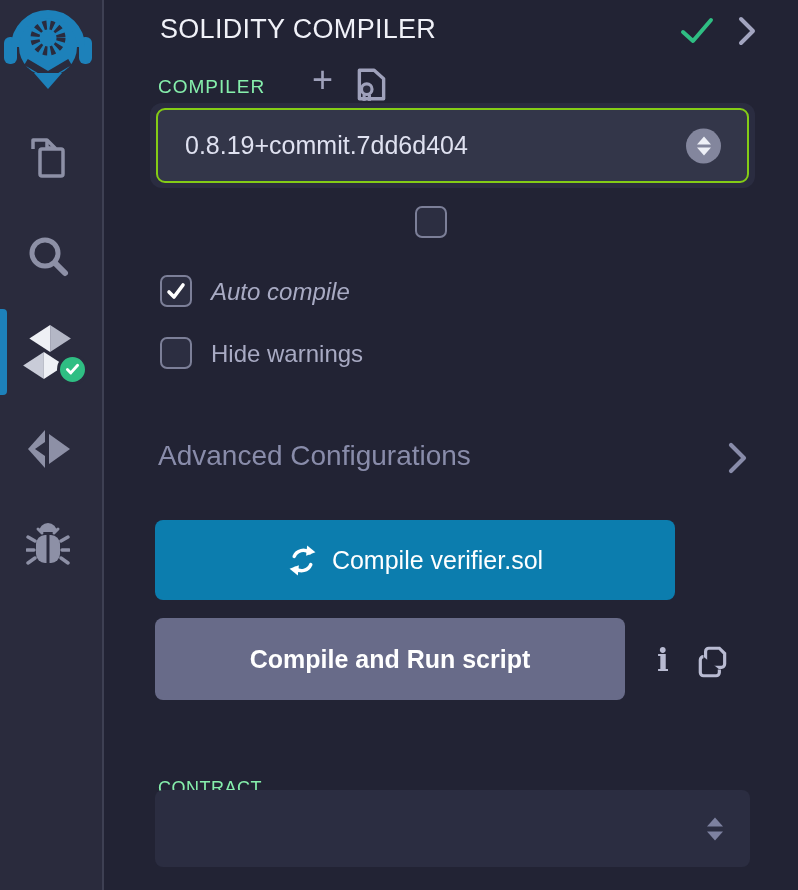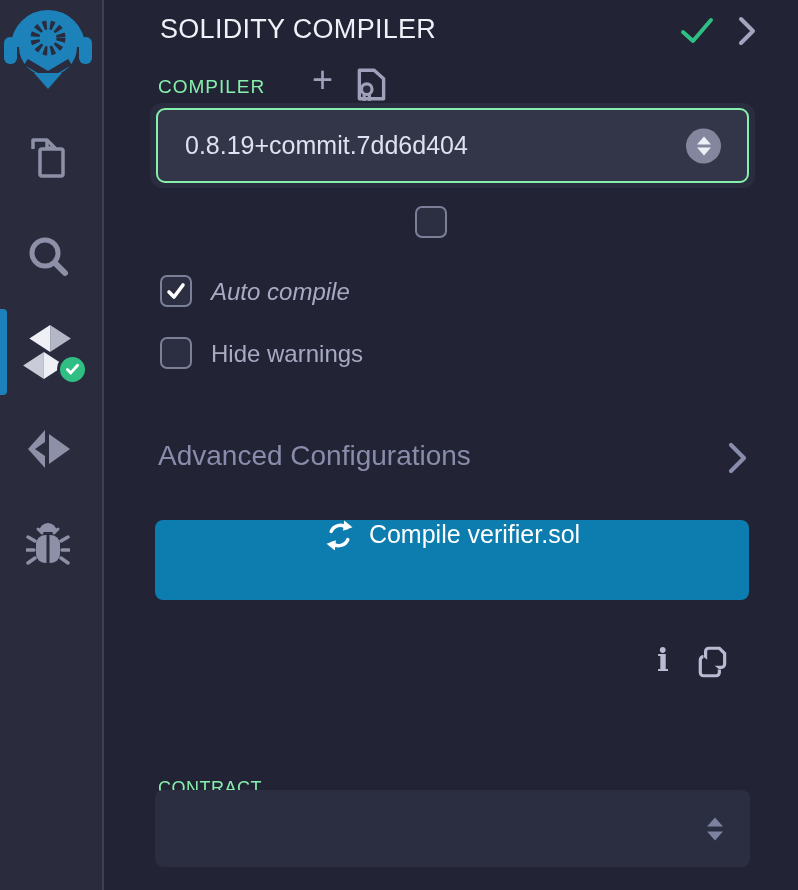--- a/index.html
+++ b/index.html
@@ -23,42 +23,42 @@
 
   .section-label { position:absolute; font-size:19px; color:#86efac; letter-spacing:1px; font-weight:400; }
   .compiler-label { left:158px; top:76px; }
   .plus-icon { position:absolute; left:312px; top:62px; font-size:36px; font-weight:300;
                color:#9fa1bb; line-height:36px; cursor:pointer; }
   .file-badge { position:absolute; left:355px; top:66px; cursor:pointer; }
 
   .version-wrap { position:absolute; left:150px; top:103px; width:605px; height:85px;
                   background:#2a2c40; border-radius:12px; }
   .version-select { position:absolute; left:6px; top:5px; width:593px; height:75px;
-                    background:#333649; border:2px solid #86efac; border-radius:9px;
+                    background:#333649; border:2px solid #84cc16; border-radius:9px;
                     display:flex; align-items:center; cursor:pointer; }
   .version-text { margin-left:27px; font-size:25px; color:#dfe1f0; }
   .sort-circle { position:absolute; right:26px; top:50%; transform:translateY(-50%);
                  width:35px; height:35px; border-radius:50%; background:#83869d;
                  display:flex; flex-direction:column; align-items:center; justify-content:center; gap:3px; }
   .tri-up-w   { width:0; height:0; border-left:7px solid transparent; border-right:7px solid transparent; border-bottom:8px solid #eef0f7; }
   .tri-down-w { width:0; height:0; border-left:7px solid transparent; border-right:7px solid transparent; border-top:8px solid #eef0f7; }
 
   .checkbox { position:absolute; width:32px; height:32px; border:2px solid #7c7f98; border-radius:7px;
               background:#2c2e41; cursor:pointer; display:flex; align-items:center; justify-content:center; }
   .checkbox svg { display:none; }
   .checkbox.checked svg { display:block; }
   .cb-label { position:absolute; font-size:24px; color:#a8aac3; cursor:pointer; }
 
   .advanced-label { position:absolute; left:158px; top:440px; font-size:28px; color:#898caa; cursor:pointer; }
   .advanced-chevron { position:absolute; left:727px; top:441px; cursor:pointer; }
 
-  .btn-compile { position:absolute; left:155px; top:520px; width:594px; height:80px;
+  .btn-compile { position:absolute; left:155px; top:520px; width:520px; height:80px;
                  background:#0c7dae; border:none; border-radius:8px; color:#ffffff;
                  font-family:"Liberation Sans", sans-serif; font-size:25px; font-weight:400;
-                 display:flex; justify-content:center; gap:14px; cursor:pointer; }
+                 display:flex; align-items:center; justify-content:center; gap:14px; cursor:pointer; }
   .btn-run { position:absolute; left:155px; top:618px; width:470px; height:82px;
              background:#686b89; border:none; border-radius:8px; color:#ffffff;
              font-family:"Liberation Sans", sans-serif; font-size:25px; font-weight:700; cursor:pointer; }
   .info-glyph { position:absolute; left:650px; top:640px; width:26px; text-align:center;
                 font-family:"DejaVu Serif", serif; font-size:31px; font-weight:700;
                 color:#b9bbd2; cursor:pointer; line-height:40px; }
   .copy-icon { position:absolute; left:696px; top:644px; cursor:pointer; }
 
   .contract-label { left:158px; top:778px; letter-spacing:0.5px; font-size:18px; }
   .contract-select { position:absolute; left:155px; top:790px; width:595px; height:77px;
@@ -202,20 +202,23 @@
   <button class="btn-compile">
     <svg width="31" height="31" viewBox="0 0 30 30">
       <path d="M7,11 A9.5,9.5 0 0 1 22,7.5" fill="none" stroke="#ffffff" stroke-width="3.4" stroke-linecap="round"></path>
       <polygon points="19.5,0.5 27.5,7 18.5,10.5" fill="#ffffff"></polygon>
       <path d="M23,19 A9.5,9.5 0 0 1 8,22.5" fill="none" stroke="#ffffff" stroke-width="3.4" stroke-linecap="round"></path>
       <polygon points="10.5,29.5 2.5,23 11.5,19.5" fill="#ffffff"></polygon>
     </svg>
     <span>Compile verifier.sol</span>
   </button>
 
+  <button class="btn-run">
+    <span>Compile and Run script</span>
+  </button>
   <div class="info-glyph">i</div>
   <div class="copy-icon">
     <svg width="34" height="36" viewBox="0 0 32 34">
       <path d="M12,4 L22,4 L27,9 L27,19 A3,3 0 0 1 24,22 L12,22 A3,3 0 0 1 9,19 L9,7 A3,3 0 0 1 12,4 Z" fill="none" stroke="#b9bbd2" stroke-width="3"></path>
       <path d="M7,12 A3,3 0 0 0 4,15 L4,27 A3,3 0 0 0 7,30 L19,30 A3,3 0 0 0 22,27 L22,24" fill="#222334" stroke="#b9bbd2" stroke-width="3"></path>
     </svg>
   </div>
 
   <div class="section-label contract-label">CONTRACT</div>
   <div class="contract-select">

